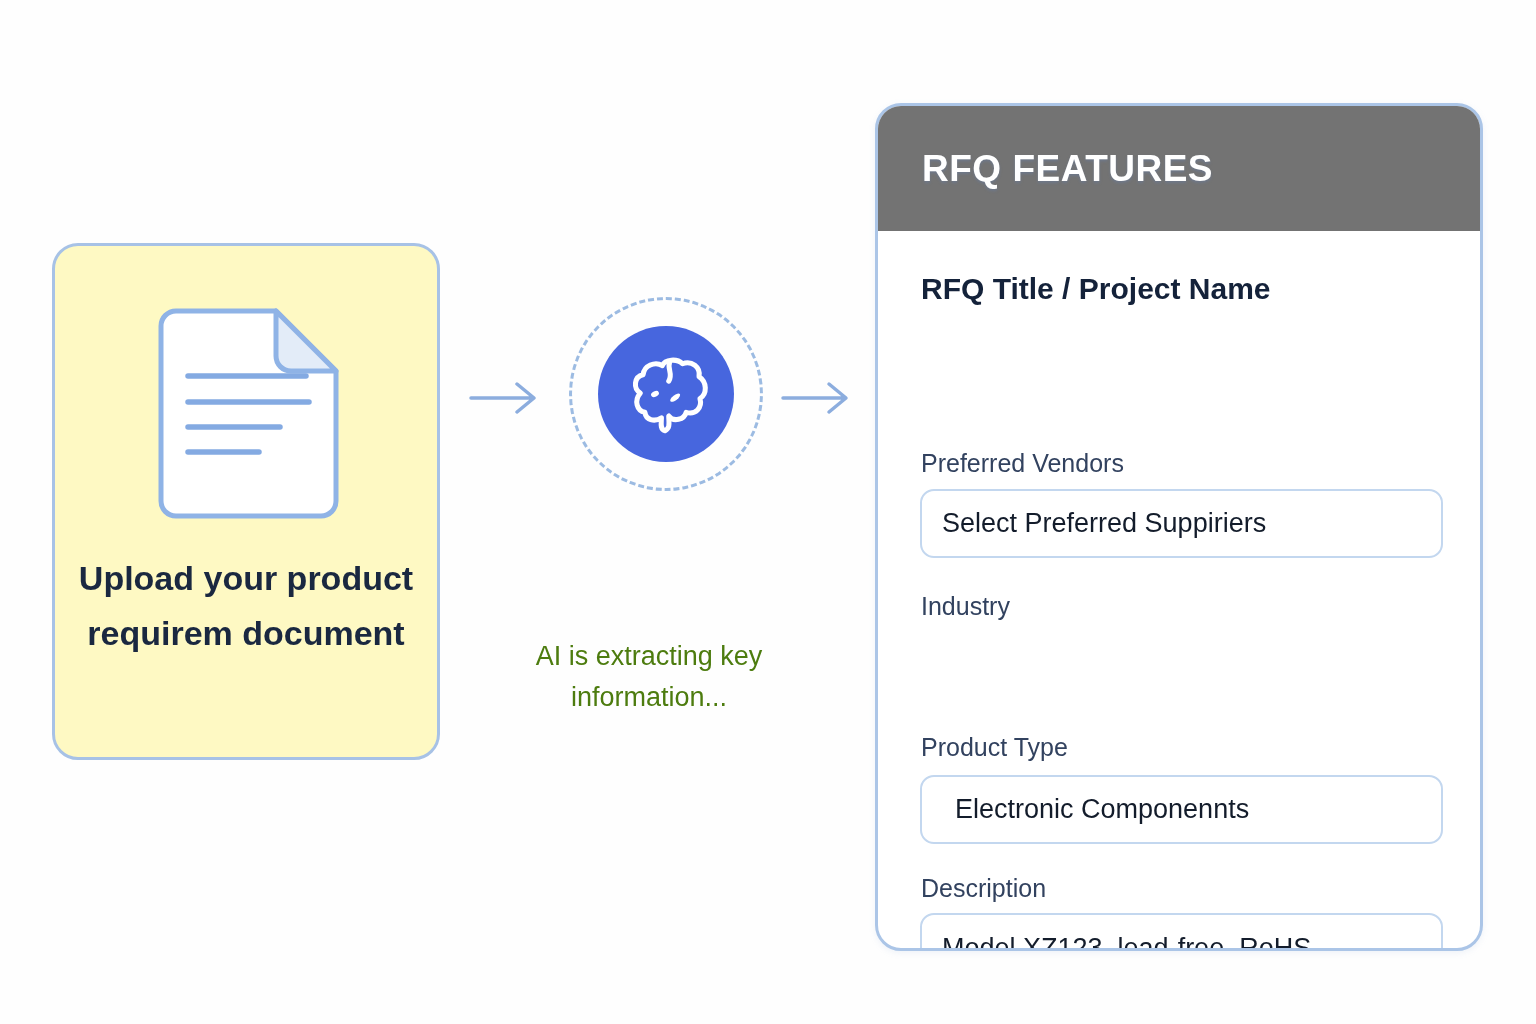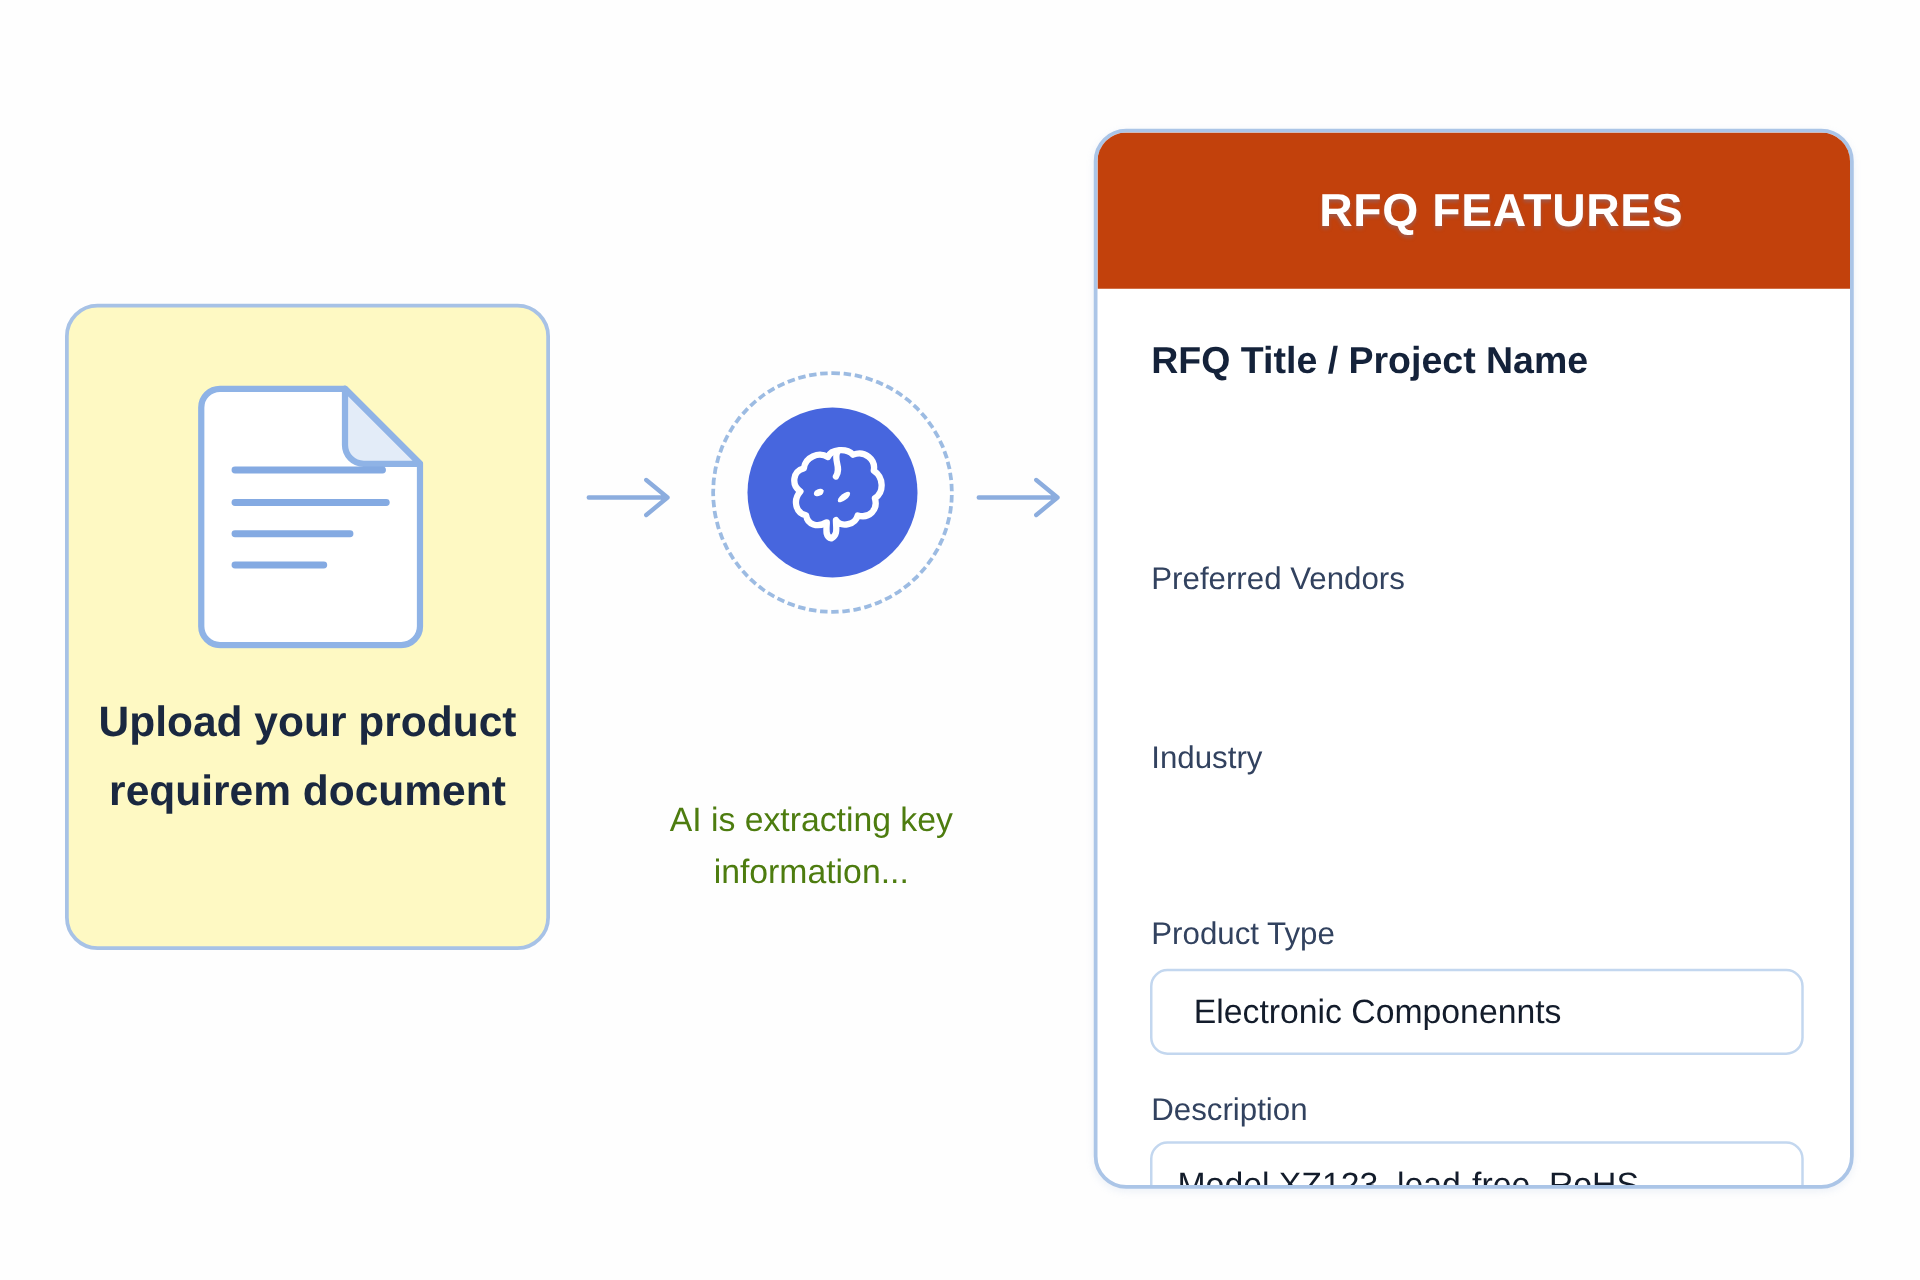--- a/index.html
+++ b/index.html
@@ -94,26 +94,25 @@
     border: 3px solid #abc5e7;
     border-radius: 26px;
     box-sizing: border-box;
     overflow: hidden;
     box-shadow: 0 2px 6px rgba(150,175,215,0.15);
   }
   .rfq-header {
     position: absolute;
     left: 0; top: 0; right: 0;
     height: 125px;
-    background: #c2410c;
+    background: #737373;
     display: flex;
     align-items: center;
     padding-left: 44px;
     box-sizing: border-box;
-    justify-content: center;
   }
   .rfq-header-text {
     font-size: 37px;
     font-weight: bold;
     letter-spacing: 0.5px;
     color: #ffffff;
     text-shadow: 0 2px 3px rgba(100,130,180,0.35);
   }
   .rfq-title {
     position: absolute;
@@ -191,20 +190,21 @@
 
   <div class="analyze-subtitle">AI is extracting key information...</div>
 
   <div class="rfq-card">
     <div class="rfq-header">
       <span class="rfq-header-text">RFQ FEATURES</span>
     </div>
     <div class="rfq-title">RFQ Title / Project Name</div>
 
     <div class="field-label lbl-1">Preferred Vendors</div>
+    <div class="field-box field-input box-1">Select Preferred Suppiriers</div>
 
     <div class="field-label lbl-2">Industry</div>
 
     <div class="field-label lbl-3">Product Type</div>
     <div class="field-box field-input box-3">Electronic Componennts</div>
 
     <div class="field-label lbl-4">Description</div>
     <div class="field-box field-textarea box-4">Model XZ123, lead-free, RoHS compliant</div>
   </div>
 

